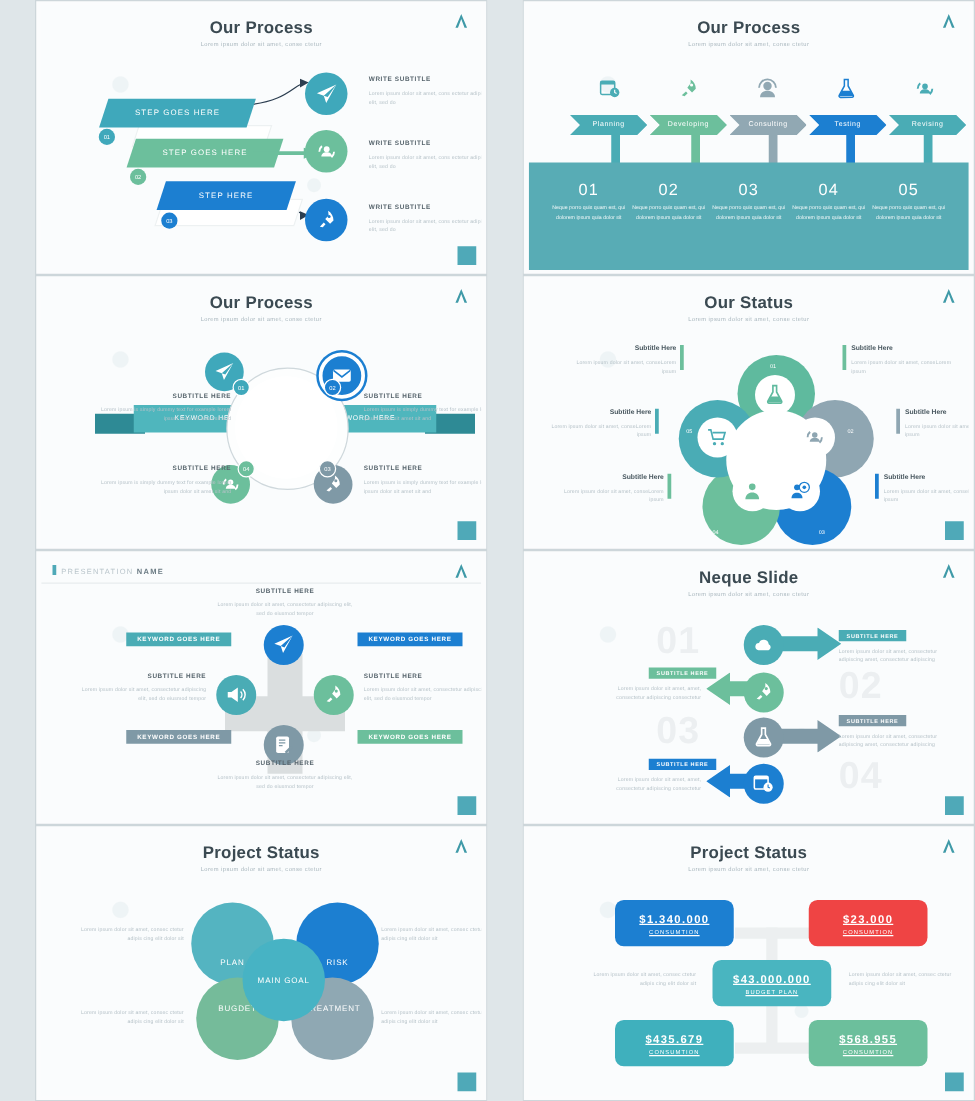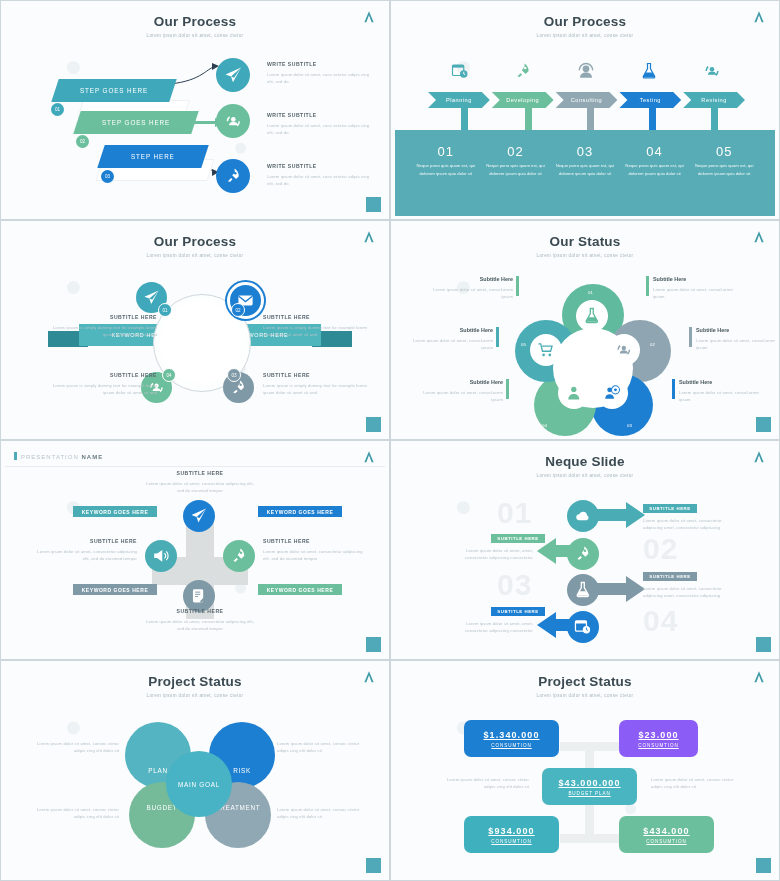--- a/index.html
+++ b/index.html
@@ -1,19 +1,19 @@
 <!DOCTYPE html>
 <html><head>
 <meta charset="utf-8">
 <style>
   html,body{margin:0;padding:0;background:#e9eef0;}
   body{font-family:"Liberation Sans", sans-serif;}
   #page{width:780px;height:881px;position:relative;background:#dfe6e9;overflow:hidden;}
   .grid{display:grid;grid-template-columns:390px 390px;grid-template-rows:220px 220px 220px 221px;width:780px;height:881px;}
-  .slide{position:relative;background:#fbfcfd;border:1px solid #cdd6da;box-sizing:border-box;overflow:hidden;}
+  .slide{position:relative;background:#fbfcfd;border:1px solid #cdd6da;box-sizing:border-box;overflow:hidden;margin-left:28px;}
   .slide-inner{position:absolute;left:4px;top:3px;right:4px;bottom:3px;background:#fafcfd;overflow:hidden;}
   
   .wm{position:absolute;inset:0;pointer-events:none;opacity:.055;
       background:
        radial-gradient(circle at 18% 30%, #2b6e7a 0 6px, transparent 7px),
        radial-gradient(circle at 62% 68%, #2b6e7a 0 5px, transparent 6px);
       }
   .logo{position:absolute;right:9px;top:6px;width:14px;height:14px;}
   .corner-sq{position:absolute;right:4px;bottom:4px;width:15px;height:15px;background:#4fa9b8;}
   .title{position:absolute;left:0;right:0;top:10px;text-align:center;font-size:13.5px;font-weight:700;color:#3b4a52;letter-spacing:.2px;}
@@ -633,34 +633,34 @@
   <div class="subtitle">Lorem ipsum dolor sit amet, conse ctetur</div>
 
   <div class="connline" style="left:190px;top:78px;width:9px;height:100px;"></div>
   <div class="connline" style="left:165px;top:78px;width:60px;height:9px;"></div>
   <div class="connline" style="left:165px;top:170px;width:60px;height:9px;"></div>
 
   <div class="box" style="left:69px;top:56px;width:95px;height:37px;background:#1c7fd1;">
     <div class="v">$1.340.000</div>
     <div class="c">CONSUMTION</div>
   </div>
-  <div class="box" style="left:224px;top:56px;width:79px;height:37px;background:#8b5cf6;">
+  <div class="box" style="left:224px;top:56px;width:95px;height:37px;background:#ef4444;">
     <div class="v">$23.000</div>
     <div class="c">CONSUMTION</div>
   </div>
   <div class="box" style="left:147px;top:104px;width:95px;height:37px;background:#49b5c0;">
     <div class="v">$43.000.000</div>
     <div class="c">BUDGET PLAN</div>
   </div>
   <div class="box" style="left:69px;top:152px;width:95px;height:37px;background:#3fb0bd;">
-    <div class="v">$934.000</div>
+    <div class="v">$435.679</div>
     <div class="c">CONSUMTION</div>
   </div>
   <div class="box" style="left:224px;top:152px;width:95px;height:37px;background:#6cbf9c;">
-    <div class="v">$434.000</div>
+    <div class="v">$568.955</div>
     <div class="c">CONSUMTION</div>
   </div>
 
   <div class="abs txt-p" style="left:46px;top:112px;width:88px;text-align:right;">Lorem ipsum dolor sit amet, consec ctetur adipis cing elit dolor sit</div>
   <div class="abs txt-p" style="left:256px;top:112px;width:88px;">Lorem ipsum dolor sit amet, consec ctetur adipis cing elit dolor sit</div>
   <div class="corner-sq"></div>
  </div>
 </div>
 
 </div>

